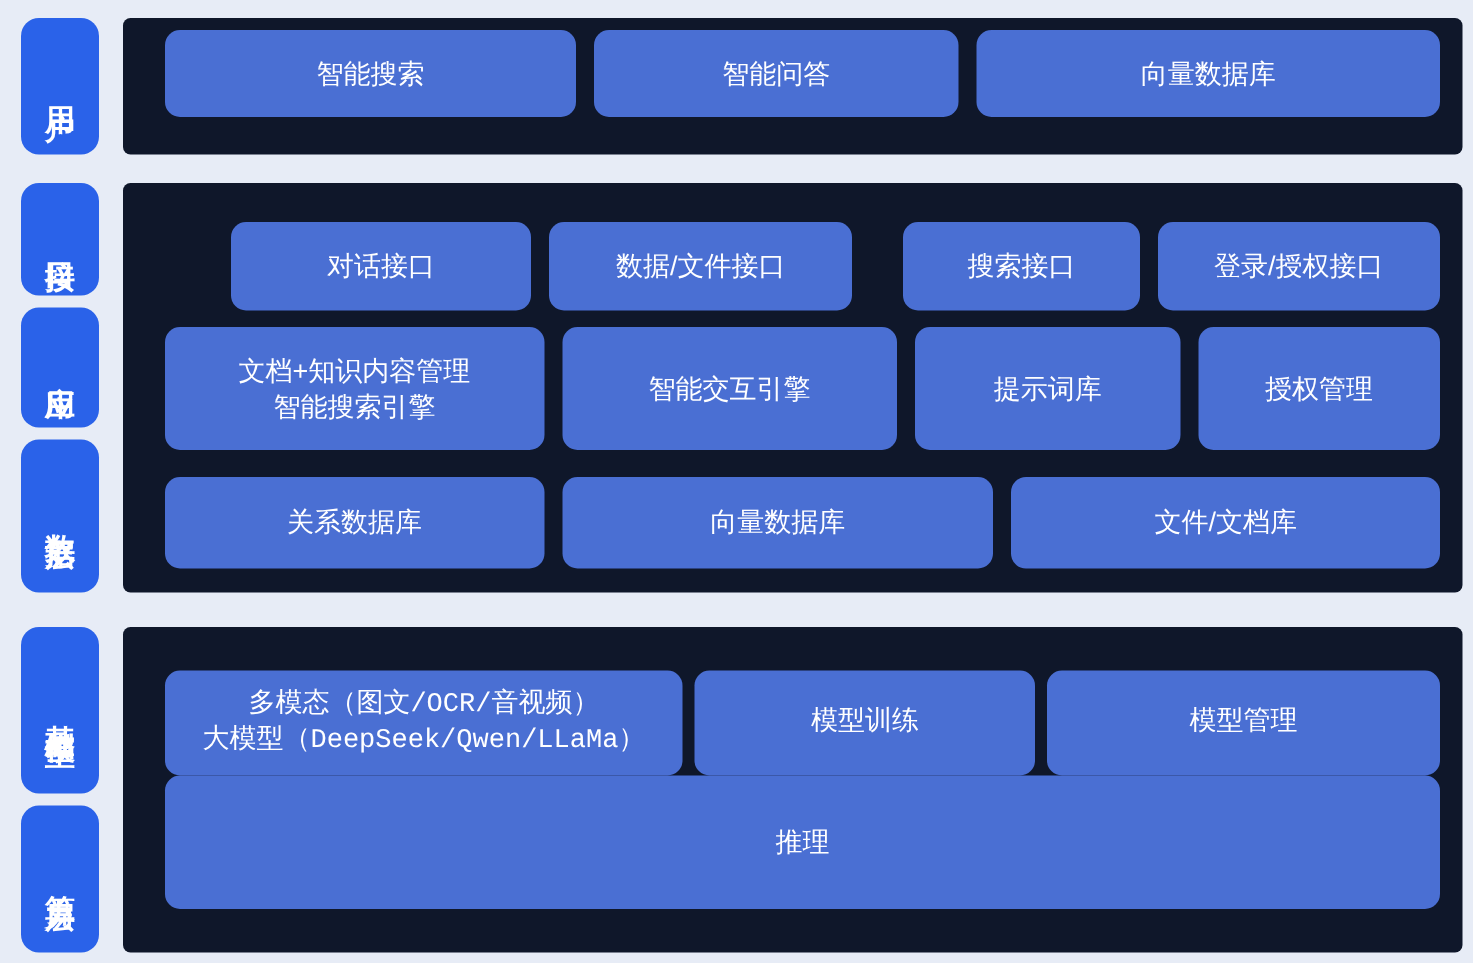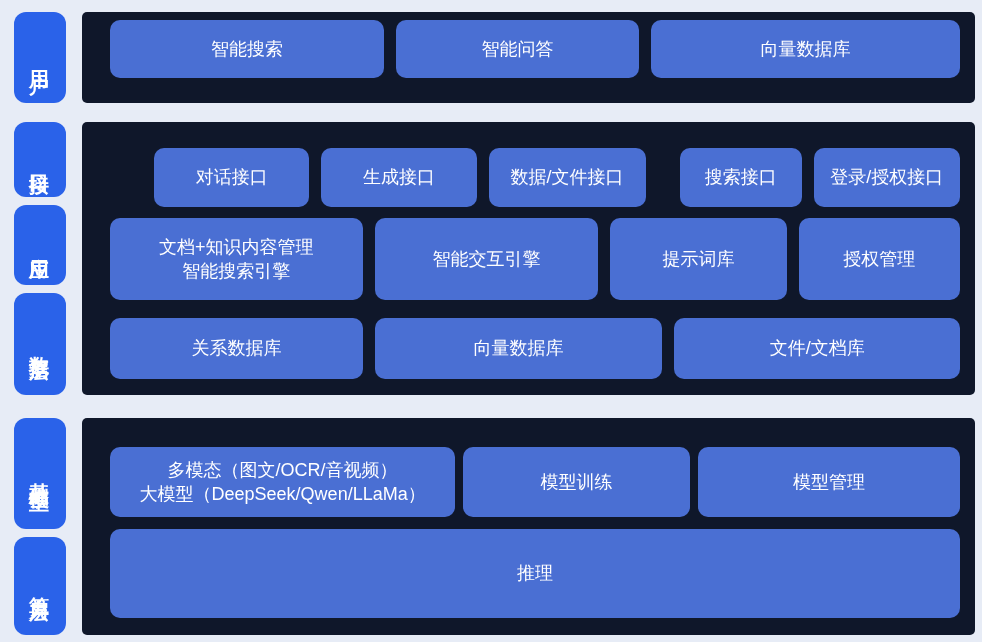--- a/index.html
+++ b/index.html
@@ -54,21 +54,21 @@
   .panel-2 { padding: 26px 15px 0 28px; }
   .panel-3 { padding: 29px 15px 0 28px; }
   .row {
     display: flex;
     gap: 12px;
   }
   .row-s1   { height: 58px; }
   .row-s2a  { height: 59px; margin-bottom: 11px; padding-left: 44px; }
   .row-s2b  { height: 82px; margin-bottom: 18px; }
   .row-s2c  { height: 61px; }
-  .row-s3a  { height: 70px; margin-bottom: 12px; gap: 8px; }
+  .row-s3a  { height: 70px; margin-bottom: 0; gap: 8px; font-family: Liberation Mono, monospace; }
   .row-s3b  { height: 89px; gap: 19px; }
   .box {
     background: #4a6fd3;
     border-radius: 10px;
     color: #ffffff;
     display: flex;
     align-items: center;
     justify-content: center;
     text-align: center;
     font-size: 18px;
@@ -116,23 +116,20 @@
         <span>应用</span>
       </div>
       <div class="pill" style="flex:96 1 0;">
         <span>数据层</span>
       </div>
     </div>
     <div class="panel panel-2">
       <div class="row row-s2a">
         <div class="box" style="flex-grow:173;">
           <span class="box-label">对话接口</span>
-        </div>
-        <div class="box" style="flex-grow:173;">
-          <span class="box-label">生成接口</span>
         </div>
         <div class="box" style="flex-grow:175;">
           <span class="box-label">数据/文件接口</span>
         </div>
         <div class="box" style="flex-grow:136;margin-left:22px;">
           <span class="box-label">搜索接口</span>
         </div>
         <div class="box" style="flex-grow:163;justify-content:center;">
           <span class="box-label">登录/授权接口</span>
         </div>

